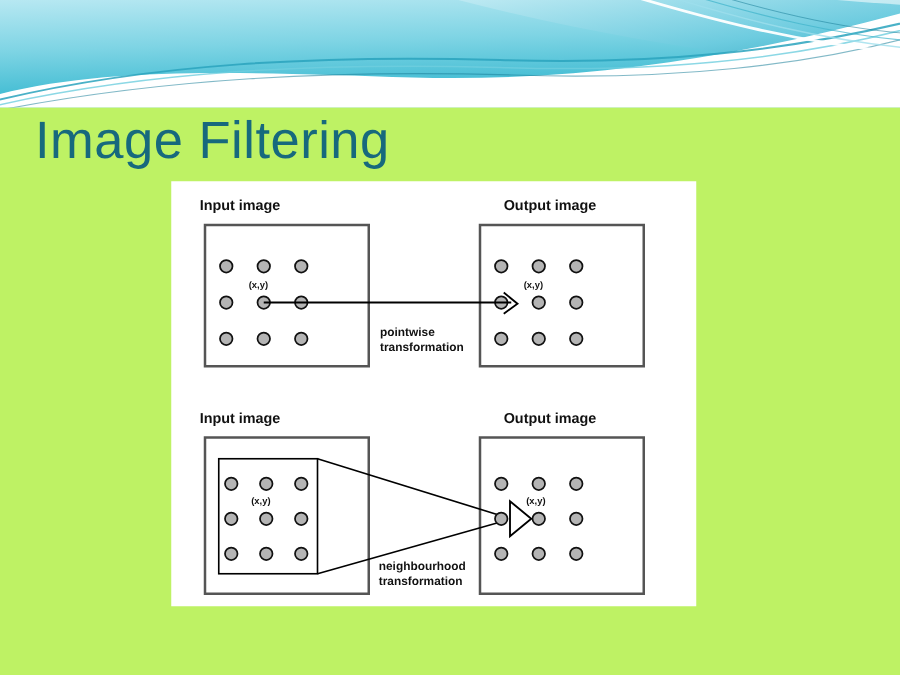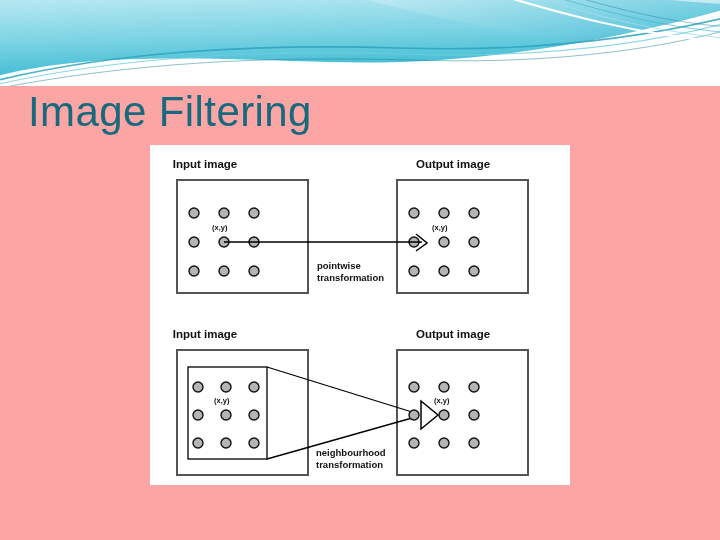--- a/index.html
+++ b/index.html
@@ -10,21 +10,21 @@
     width: 720px;
     height: 540px;
     overflow: hidden;
     background: #ffffff;
     font-family: "Liberation Sans", sans-serif;
   }
   .slide {
     position: relative;
     width: 720px;
     height: 540px;
-    background: #fca5a5;
+    background: #bef264;
   }
 
   
   .banner {
     position: absolute;
     left: 0;
     top: 0;
     width: 720px;
     height: 86px;
     overflow: hidden;
@@ -40,21 +40,21 @@
     font-size: 42px;
     font-weight: 400;
     letter-spacing: 0.4px;
     color: #17697d;
     white-space: nowrap;
   }
 
   
   .figure {
     position: absolute;
-    left: 150px;
+    left: 137px;
     top: 145px;
     width: 420px;
     height: 340px;
     background: #ffffff;
   }
   .figure svg { display: block; }
 
   .dgm-label {
     font-family: "Liberation Sans", sans-serif;
     font-weight: bold;

